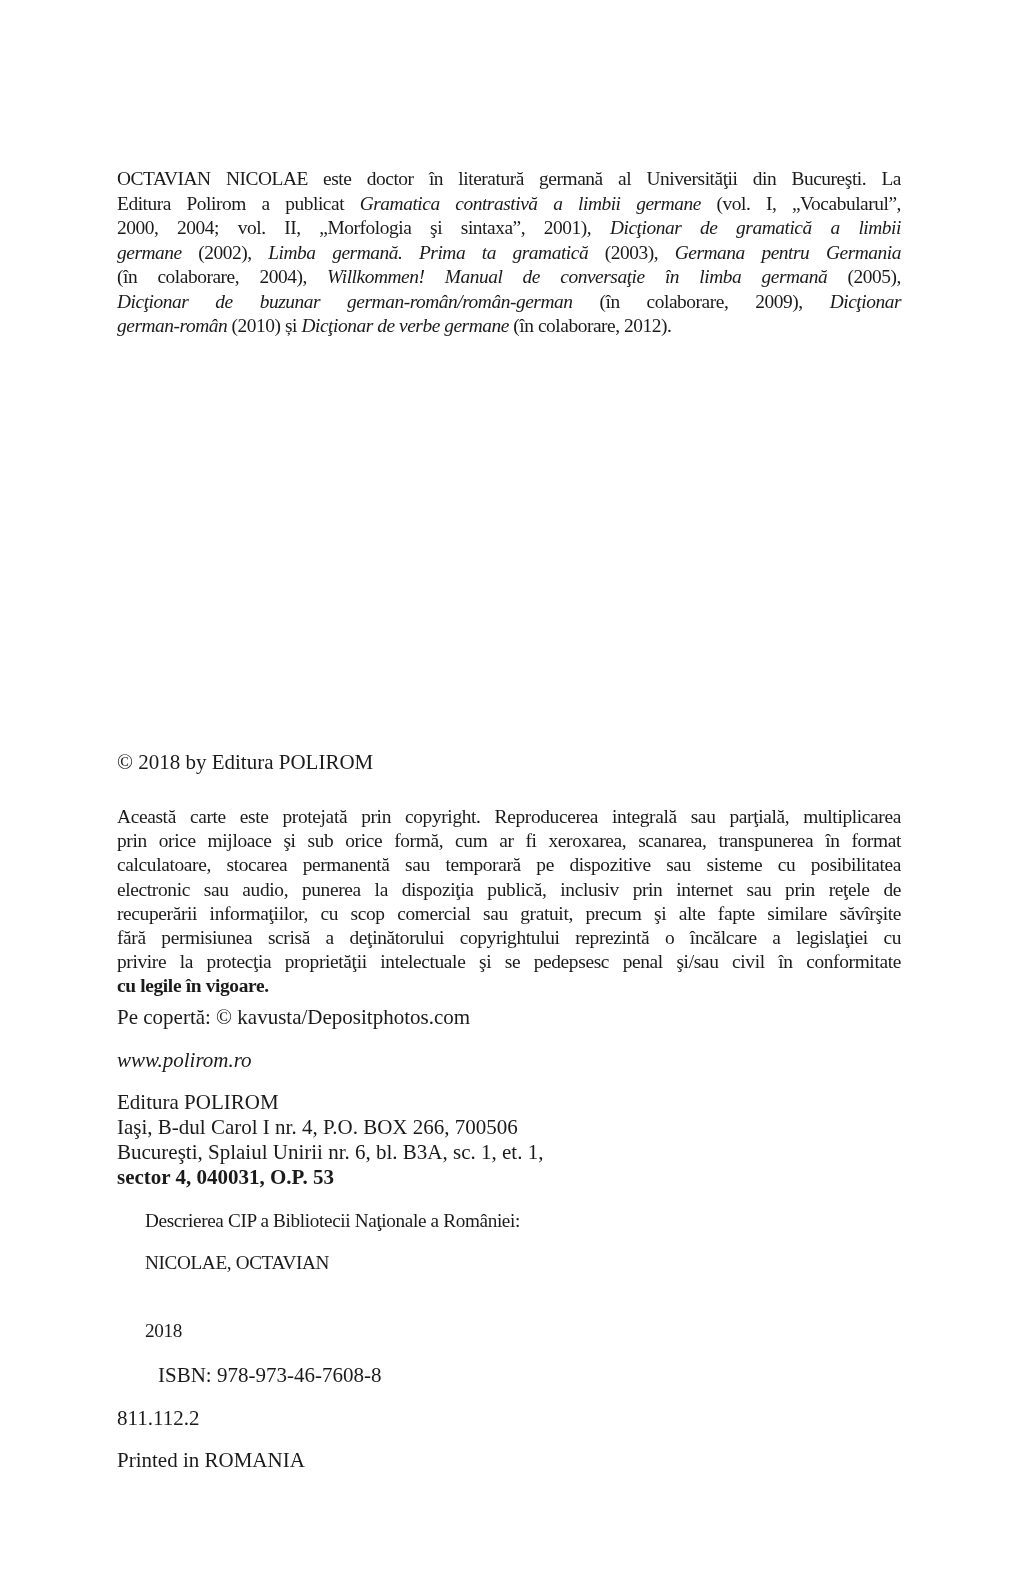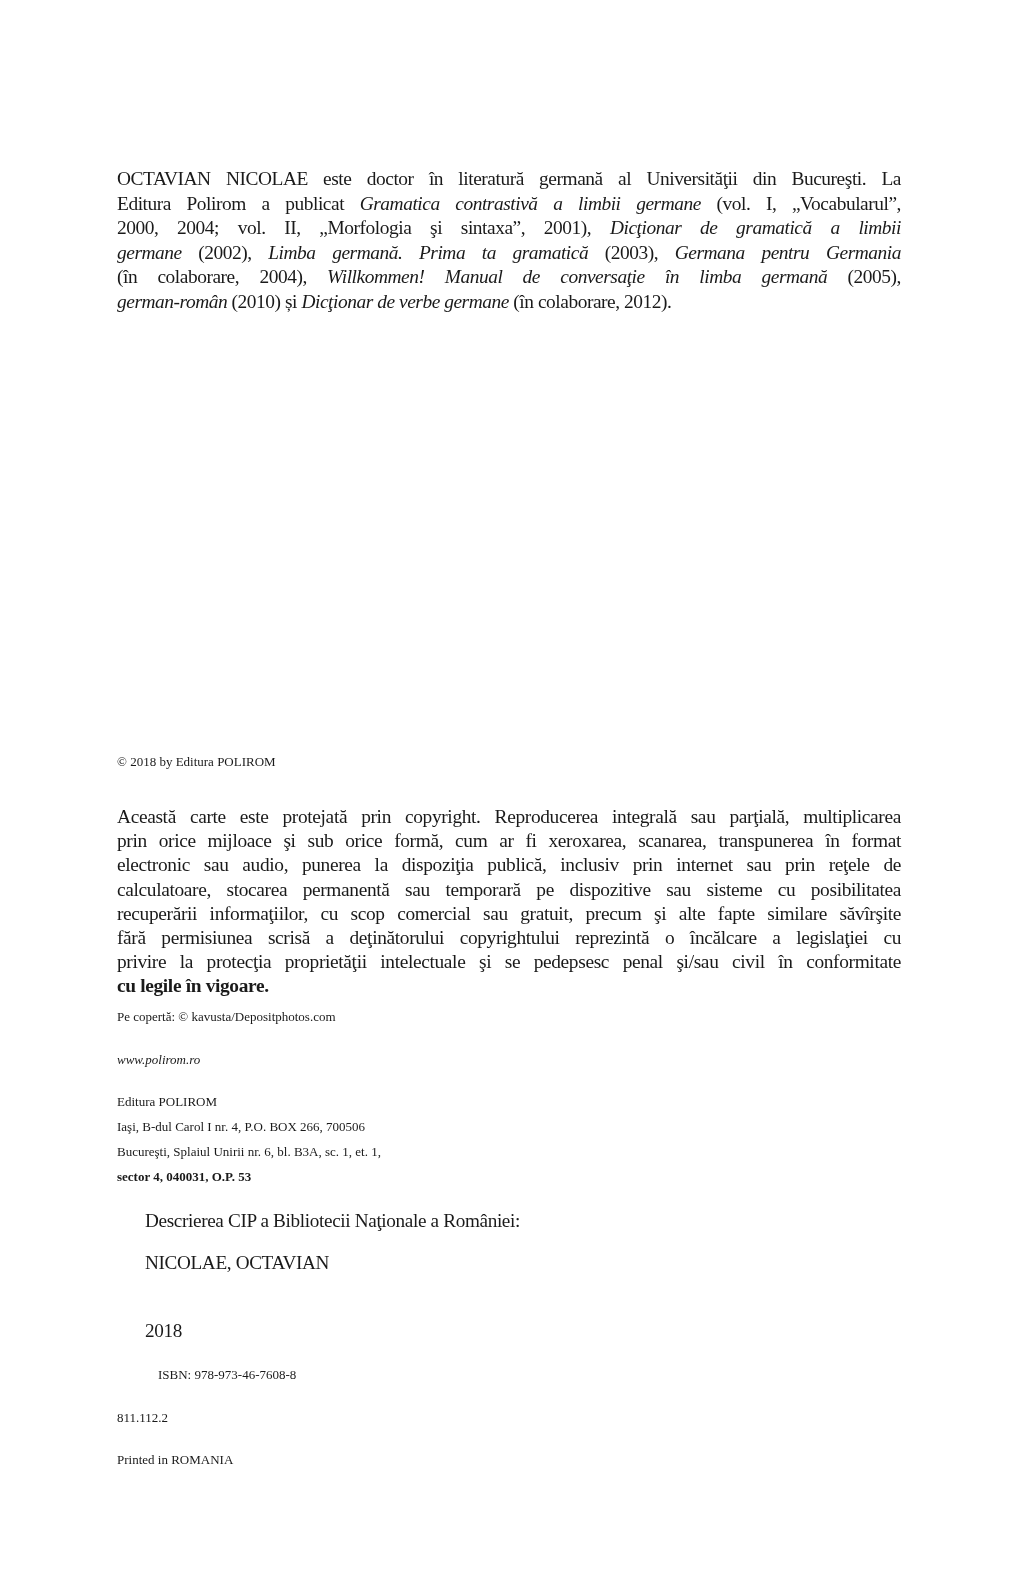--- a/index.html
+++ b/index.html
@@ -1,48 +1,49 @@
 <!DOCTYPE html>
 <html><head>
 <meta charset="utf-8">
 <style>
   html, body { margin: 0; padding: 0; background: #ffffff; }
   body { width: 1024px; height: 1575px; position: relative; overflow: hidden;
          font-family: "Liberation Serif", serif; color: #1a1a1a; }
   .page { position: absolute; left: 0; top: 15px; width: 1024px; height: 1575px; background: #fff; }
-  .line { position: absolute; left: 117px; width: 784px; font-size: 13px; line-height: 24px; white-space: nowrap; }
+  .line { position: absolute; left: 117px; width: 784px; font-size: 21px; line-height: 24px; white-space: nowrap; }
   .cond { font-size: 19.2px; letter-spacing: -0.35px; margin-left: 28px; }
   em { font-style: italic; }
   .bio { position: absolute; left: 117px; top: 152px; width: 784px; }
   .bio .l { position: relative; height: 24.5px; font-size: 19.4px; line-height: 24px; text-align: justify; text-align-last: justify; letter-spacing: -0.45px; }
   .legal { position: absolute; left: 117px; top: 790px; width: 784px; }
   .legal .l { height: 24.2px; font-size: 19.4px; line-height: 24px; text-align: justify; text-align-last: justify; letter-spacing: -0.35px; }
   .legal .l.last { text-align-last: left; font-weight: bold; }
 </style>
 </head>
 <body>
 
 <div class="page">
 
   <div class="bio" id="bio">
       <div class="l"><span>OCTAVIAN NICOLAE este doctor în literatură germană al Universităţii din Bucureşti. La</span></div>
       <div class="l"><span>Editura Polirom a publicat </span><em>Gramatica contrastivă a limbii germane</em><span> (vol. I, „Vocabularul”,</span></div>
       <div class="l"><span>2000, 2004; vol. II, „Morfologia şi sintaxa”, 2001), </span><em>Dicţionar de gramatică a limbii</em></div>
       <div class="l"><em>germane</em><span> (2002), </span><em>Limba germană. Prima ta gramatică</em><span> (2003), </span><em>Germana pentru Germania</em></div>
       <div class="l"><span>(în colaborare, 2004), </span><em>Willkommen! Manual de conversaţie în limba germană</em><span> (2005),</span></div>
+      <div class="l"><em>Dicţionar de buzunar german-român/român-german</em><span> (în colaborare, 2009), </span><em>Dicţionar</em></div>
       <div class="l" style="text-align-last: left;"><em>german-român</em><span> (2010) și </span><em>Dicţionar de verbe germane</em><span> (în colaborare, 2012).</span></div>
     </div>
 
   <div class="line" style="top:735px;">© 2018 by Editura POLIROM</div>
 
   <div class="legal" id="legal">
       <div class="l">Această carte este protejată prin copyright. Reproducerea integrală sau parţială, multiplicarea</div>
       <div class="l">prin orice mijloace şi sub orice formă, cum ar fi xeroxarea, scanarea, transpunerea în format</div>
+      <div class="l">calculatoare, stocarea permanentă sau temporară pe dispozitive sau sisteme cu posibilitatea</div>
       <div class="l">electronic sau audio, punerea la dispoziţia publică, inclusiv prin internet sau prin reţele de</div>
-      <div class="l">calculatoare, stocarea permanentă sau temporară pe dispozitive sau sisteme cu posibilitatea</div>
       <div class="l">recuperării informaţiilor, cu scop comercial sau gratuit, precum şi alte fapte similare săvîrşite</div>
       <div class="l">fără permisiunea scrisă a deţinătorului copyrightului reprezintă o încălcare a legislaţiei cu</div>
       <div class="l">privire la protecţia proprietăţii intelectuale şi se pedepsesc penal şi/sau civil în conformitate</div>
       <div class="l last">cu legile în vigoare.</div>
     </div>
 
   <div class="line" style="top:990px;">Pe copertă: © kavusta/Depositphotos.com</div>
 
   <div class="line" style="top:1033px;"><em>www.polirom.ro</em></div>
 

